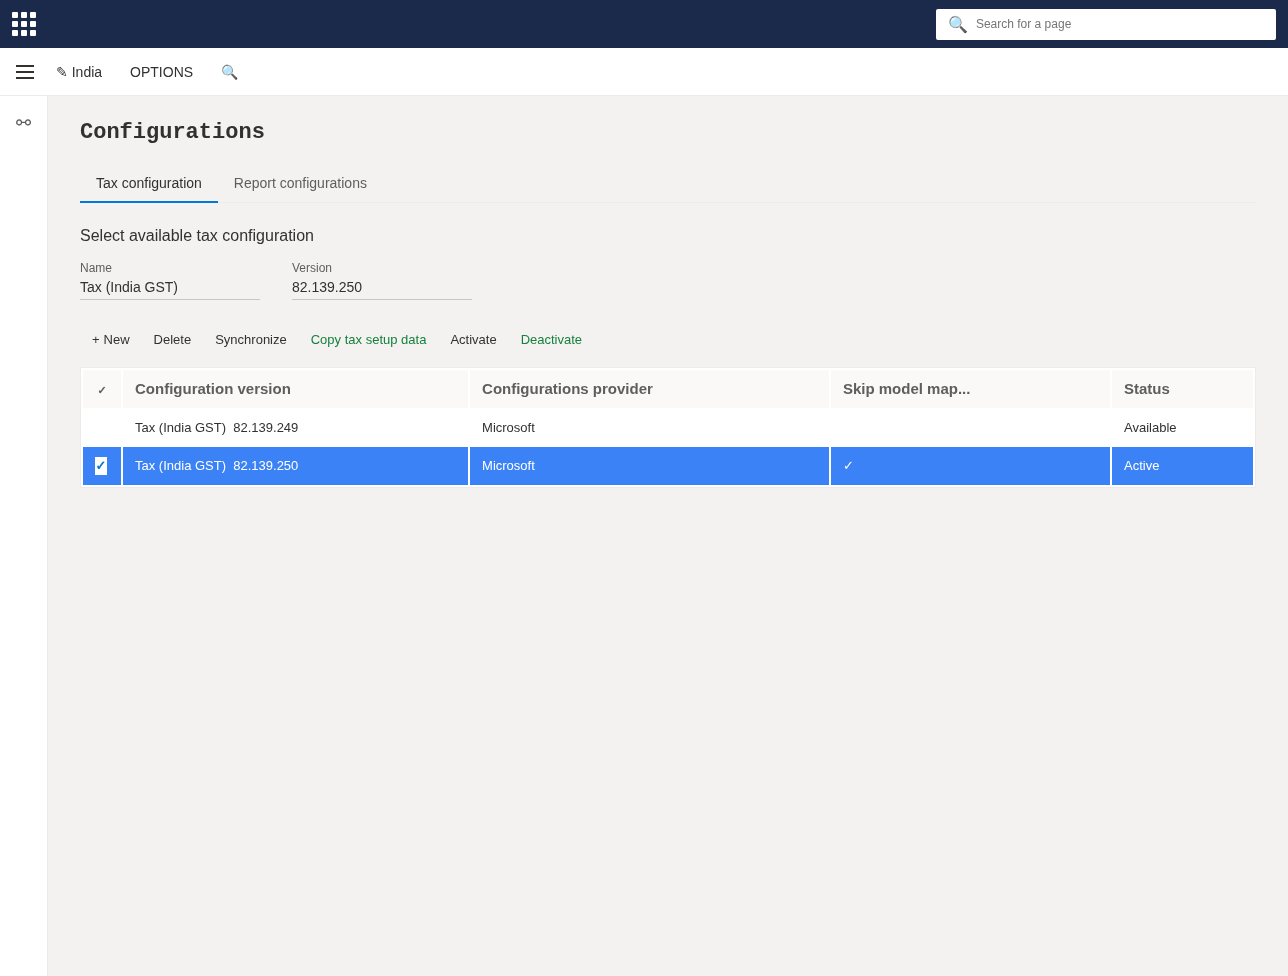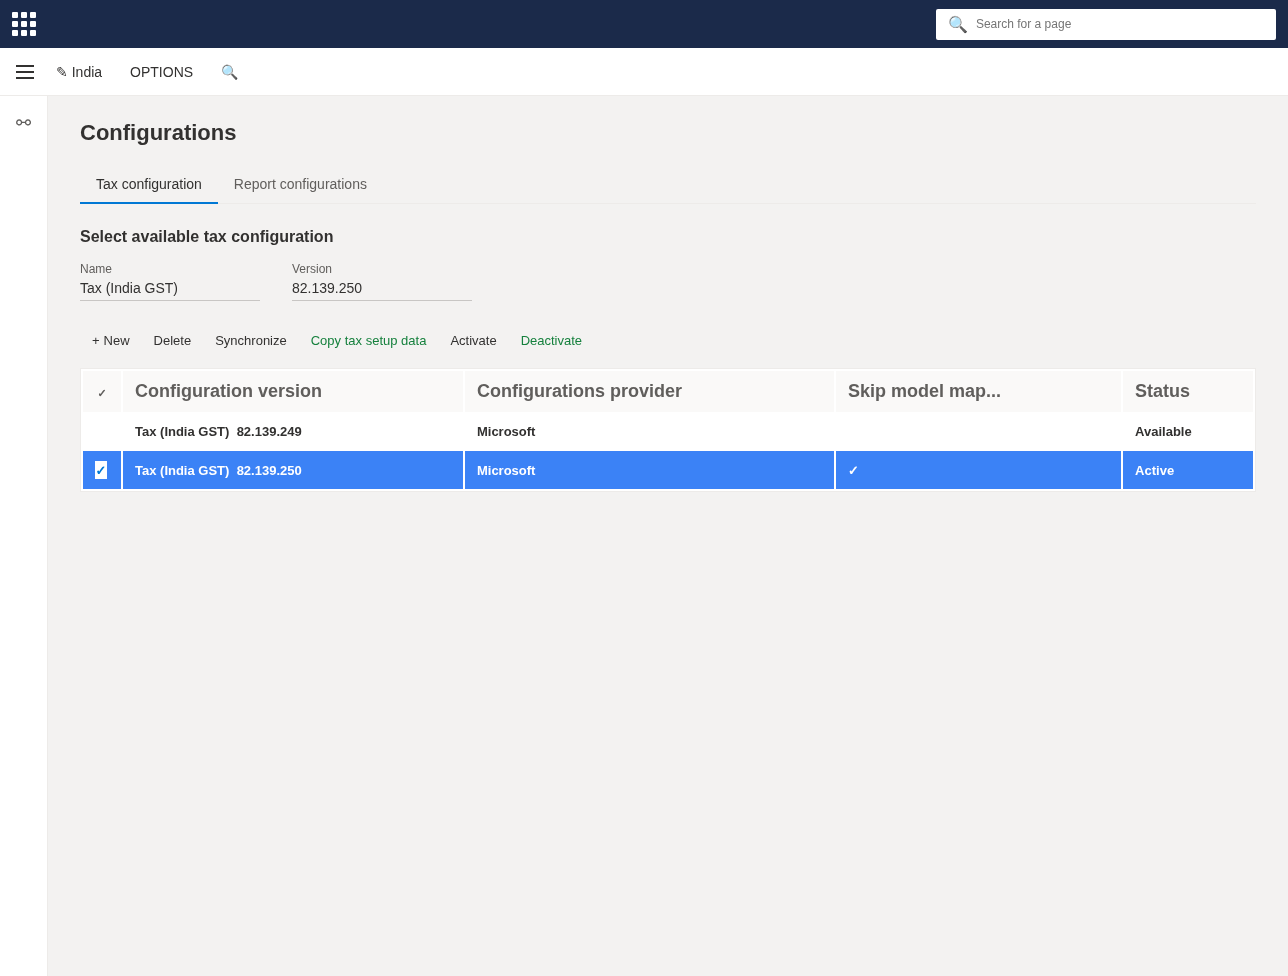--- a/index.html
+++ b/index.html
@@ -80,36 +80,36 @@
     .sidebar-icon { cursor: pointer; color: #605e5c; font-size: 18px; }
 
     
     .main-content {
       flex: 1;
       background: #f3f2f1;
       padding: 24px 32px;
       overflow-y: auto;
     }
     .breadcrumb { font-size: 12px; color: #605e5c; margin-bottom: 4px; }
-    .page-title { font-size: 22px; font-weight: 600; color: #323130; margin-bottom: 20px; }
+    .page-title { font-size: 22px; font-weight: 600; color: #323130; margin-bottom: 20px; font-family: Liberation Mono, monospace; }
 
     
     .tabs { display: flex; gap: 0; margin-bottom: 24px; border-bottom: 1px solid #edebe9; }
     .tab {
       padding: 10px 16px;
       cursor: pointer;
       font-size: 14px;
       color: #605e5c;
       border-bottom: 2px solid transparent;
       margin-bottom: -1px;
     }
     .tab.active { color: #323130; border-bottom: 2px solid #0078d4; font-weight: 500; }
 
     
-    .section-title { font-size: 16px; font-weight: 700; color: #323130; margin-bottom: 16px; }
+    .section-title { font-size: 16px; font-weight: 400; color: #323130; margin-bottom: 16px; }
     .section-label { font-size: 11px; font-weight: 700; color: #323130; text-transform: uppercase; letter-spacing: 0.5px; margin-bottom: 12px; }
 
     
     .config-form { display: flex; gap: 32px; margin-bottom: 24px; }
     .form-field { display: flex; flex-direction: column; gap: 4px; min-width: 180px; }
     .form-field label { font-size: 12px; color: #605e5c; }
     .form-field .field-value {
       font-size: 14px;
       color: #323130;
       border-bottom: 1px solid #c8c6c4;
@@ -138,27 +138,27 @@
       background: none;
     }
     .action-btn.blue { color: #15803d; }
 
     
     .config-table { width: 100%; background: #fff; border: 1px solid #edebe9; }
     .config-table thead tr { border-bottom: 1px solid #edebe9; }
     .config-table th {
       padding: 10px 12px;
       text-align: left;
-      font-size: 18px;
+      font-size: 15px;
       font-weight: 600;
       color: #605e5c;
       background: #faf9f8;
     }
     .config-table td { padding: 10px 12px; font-size: 13px; color: #323130; }
-    .config-table tbody tr { border-bottom: 1px solid #000000; font-weight: bold; }
+    .config-table tbody tr { border-bottom: 1px solid #000000; }
     .config-table tbody tr.selected { background: #3b82f6; }
     .config-table tbody tr.selected td { color: #fff; }
     .check-col { width: 36px; }
     .check-cell { display: flex; align-items: center; justify-content: center; }
     .selected-checkbox {
       width: 18px; height: 18px;
       background: #fff;
       display: inline-flex;
       align-items: center;
       justify-content: center;

